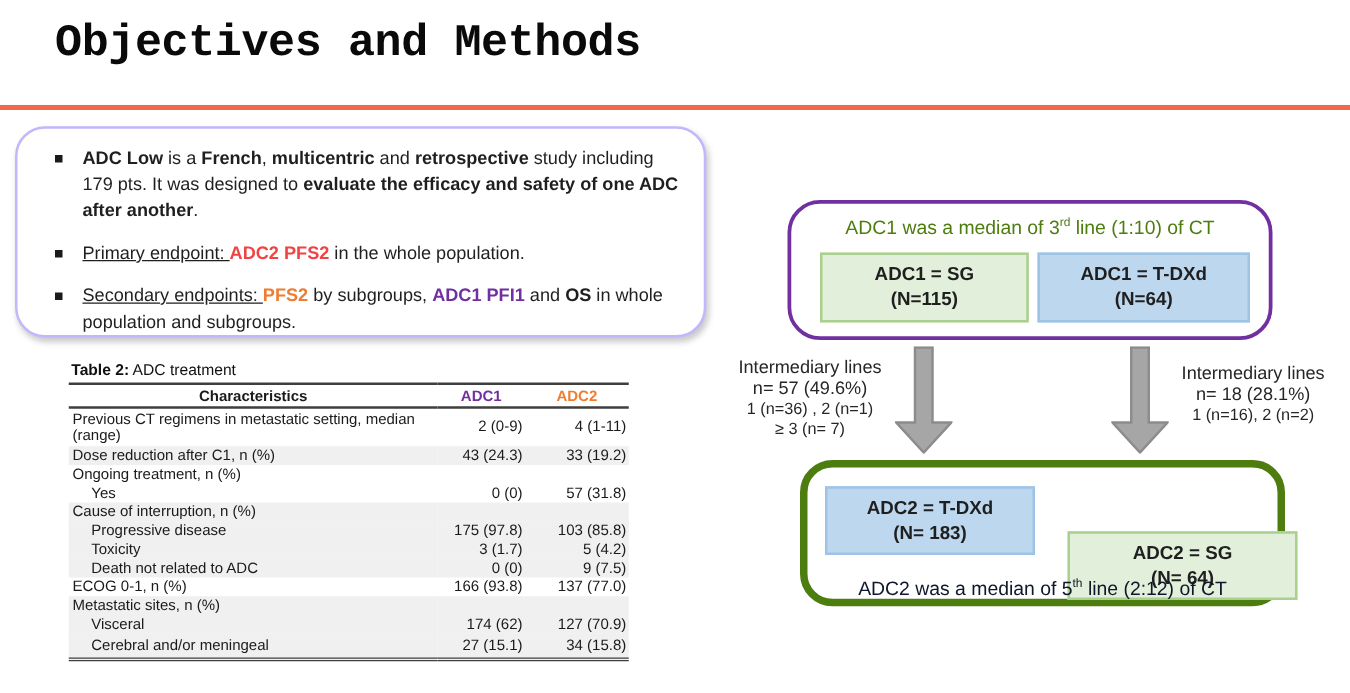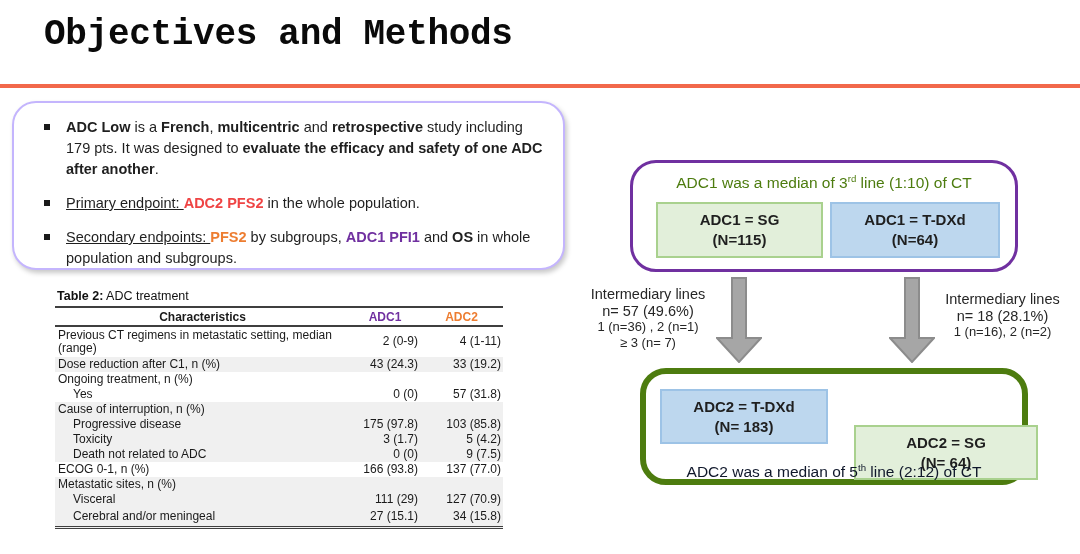--- a/index.html
+++ b/index.html
@@ -161,21 +161,21 @@
           <td class="val">166 (93.8)</td>
           <td class="val">137 (77.0)</td>
         </tr>
         <tr class="shaded">
           <td class="lab">Metastatic sites, n (%)</td>
           <td class="val"></td>
           <td class="val"></td>
         </tr>
         <tr class="shaded">
           <td class="lab ind">Visceral</td>
-          <td class="val">111 (29)</td>
+          <td class="val">174 (62)</td>
           <td class="val">127 (70.9)</td>
         </tr>
         <tr class="shaded">
           <td class="lab ind">Cerebral and/or meningeal</td>
           <td class="val">27 (15.1)</td>
           <td class="val">34 (15.8)</td>
         </tr>
       </tbody>
   </table>
 

